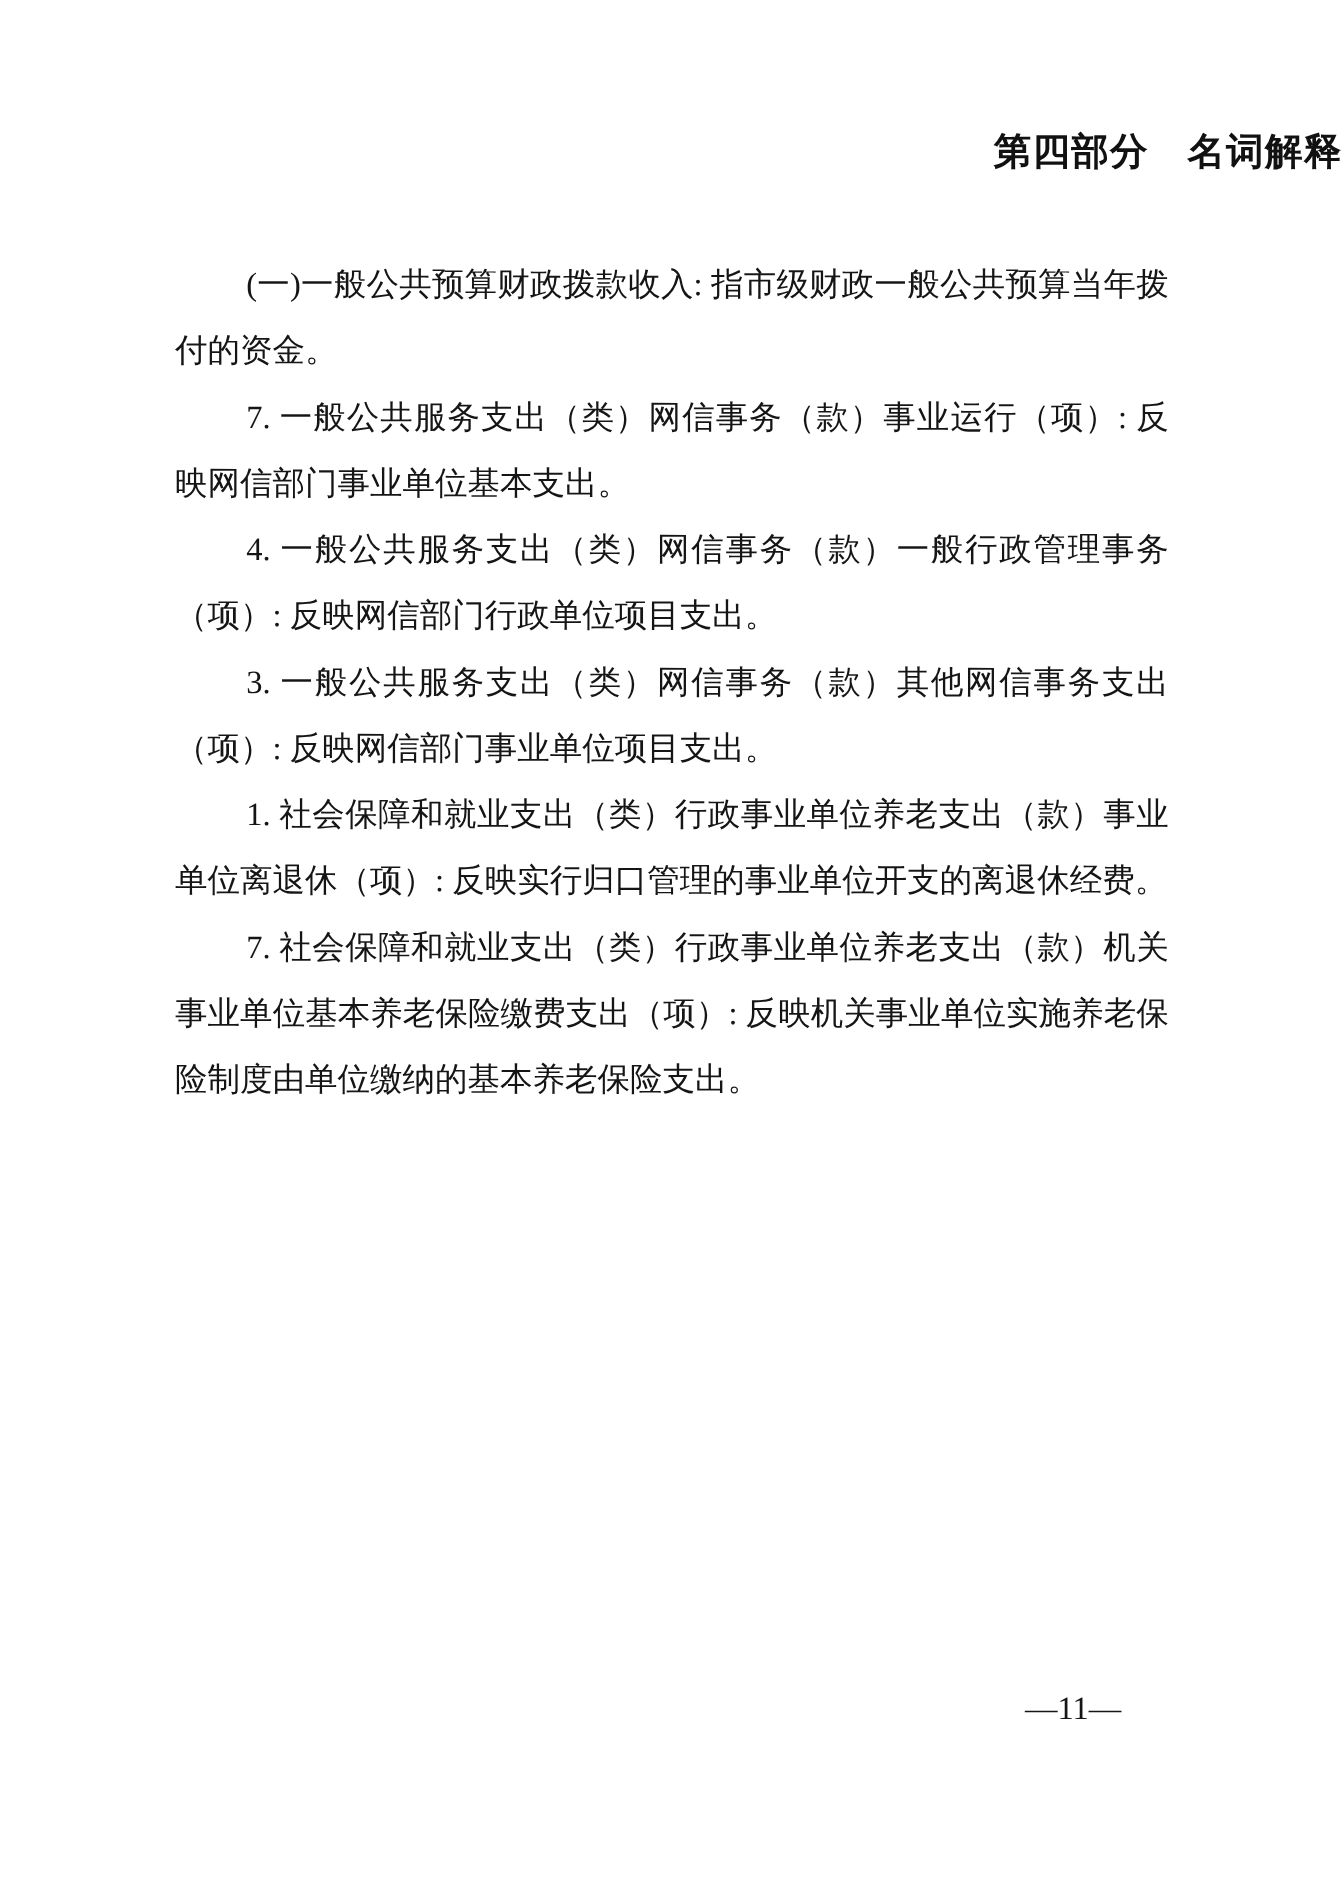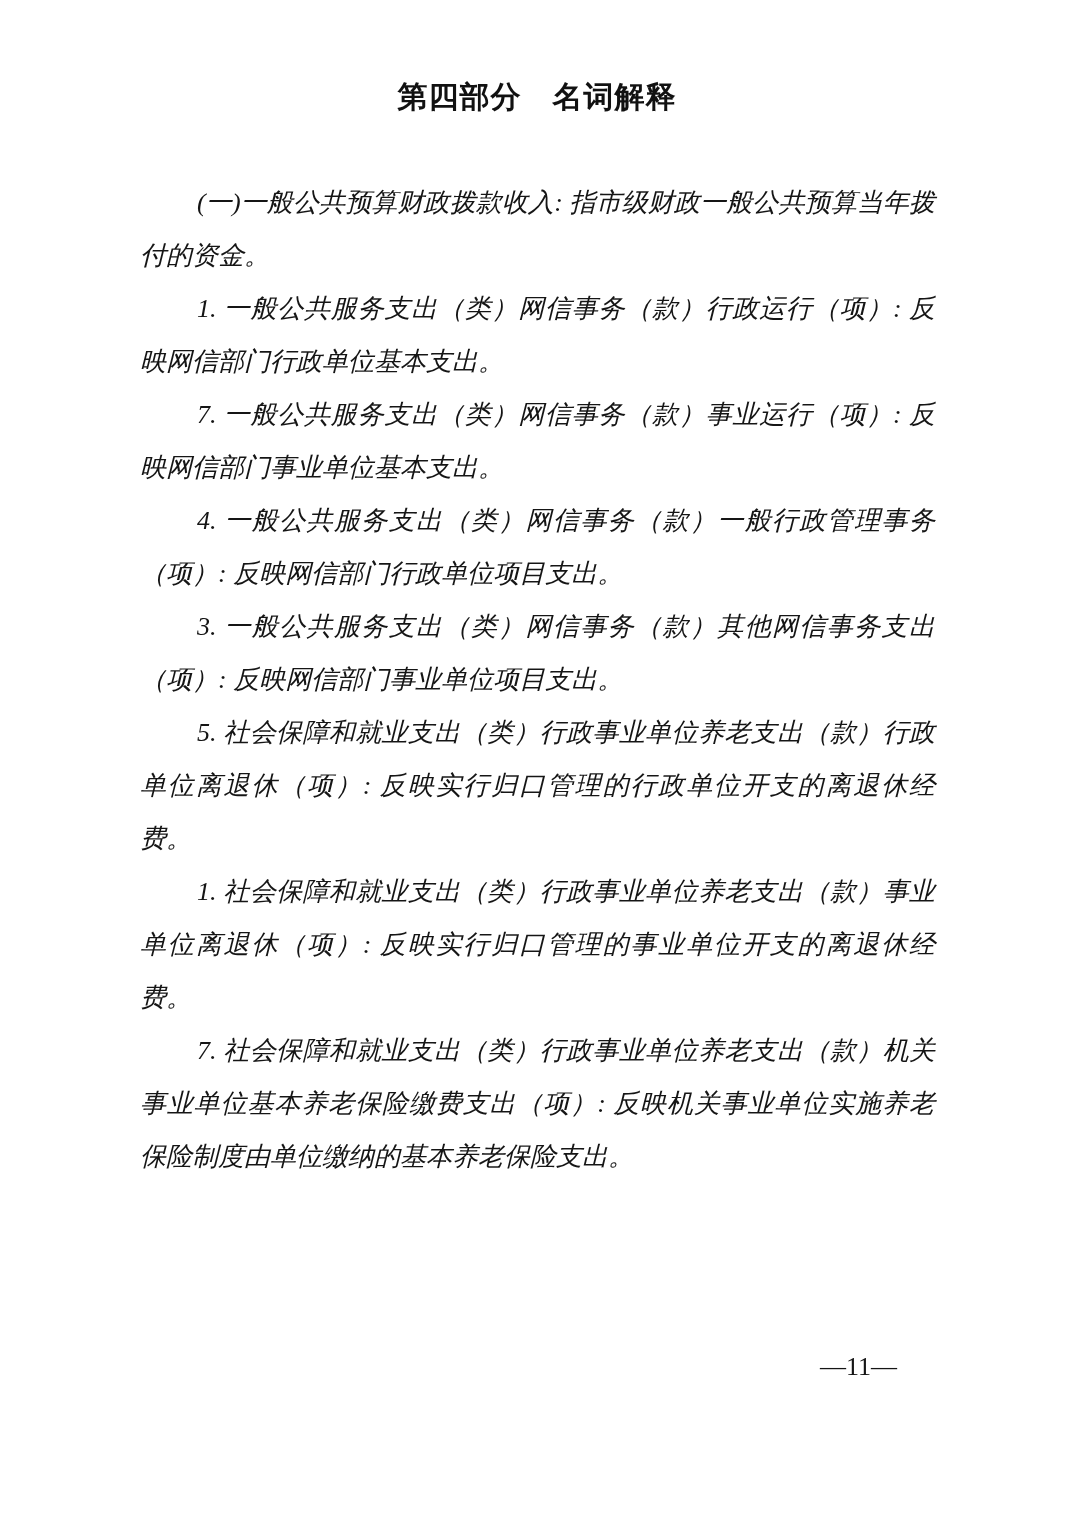--- a/index.html
+++ b/index.html
@@ -10,39 +10,38 @@
   .page {
     position: relative;
     width: 1074px;
     height: 1520px;
     background: #ffffff;
     color: #1a1a1a;
     overflow: hidden;
   }
   .doc-title {
     margin: 0;
-    padding-top: 77px;
-    text-align: center;
+    padding-top: 102px;
+    text-align: right;
     font-family: "Liberation Sans", "DejaVu Sans", sans-serif;
     font-weight: 700;
     font-size: 30px;
     line-height: 40px;
     letter-spacing: 1px;
     color: #111111;
   }
   .doc-body {
     margin: 59px 139px 0 140px; 
     width: 795px;
     font-family: "Liberation Serif", "DejaVu Serif", serif;
     font-size: 26px;
     line-height: 53px;
     text-align: justify;
     text-justify: inter-character;
     color: #151515;
-    font-style: italic;
   }
   .para {
     margin: 0;
     text-indent: 57px; 
     word-break: break-all;
     overflow-wrap: anywhere;
   }
   .page-number {
     position: absolute;
     top: 1350px;
@@ -55,24 +54,22 @@
 </style>
 </head>
 <body>
 
 <div class="page">
 
   <h1 class="doc-title">第四部分　名词解释</h1>
 
   <div class="doc-body">
     <p class="para">(一)一般公共预算财政拨款收入: 指市级财政一般公共预算当年拨付的资金。</p>
-    <p class="para">1. 一般公共服务支出（类）网信事务（款）行政运行（项）: 反映网信部门行政单位基本支出。</p>
     <p class="para">7. 一般公共服务支出（类）网信事务（款）事业运行（项）: 反映网信部门事业单位基本支出。</p>
     <p class="para">4. 一般公共服务支出（类）网信事务（款）一般行政管理事务（项）: 反映网信部门行政单位项目支出。</p>
     <p class="para">3. 一般公共服务支出（类）网信事务（款）其他网信事务支出（项）: 反映网信部门事业单位项目支出。</p>
-    <p class="para">5. 社会保障和就业支出（类）行政事业单位养老支出（款）行政单位离退休（项）: 反映实行归口管理的行政单位开支的离退休经费。</p>
     <p class="para">1. 社会保障和就业支出（类）行政事业单位养老支出（款）事业单位离退休（项）: 反映实行归口管理的事业单位开支的离退休经费。</p>
     <p class="para">7. 社会保障和就业支出（类）行政事业单位养老支出（款）机关事业单位基本养老保险缴费支出（项）: 反映机关事业单位实施养老保险制度由单位缴纳的基本养老保险支出。</p>
   </div>
 
   <div class="page-number">—11—</div>
 
 </div>
 
 </body></html>

